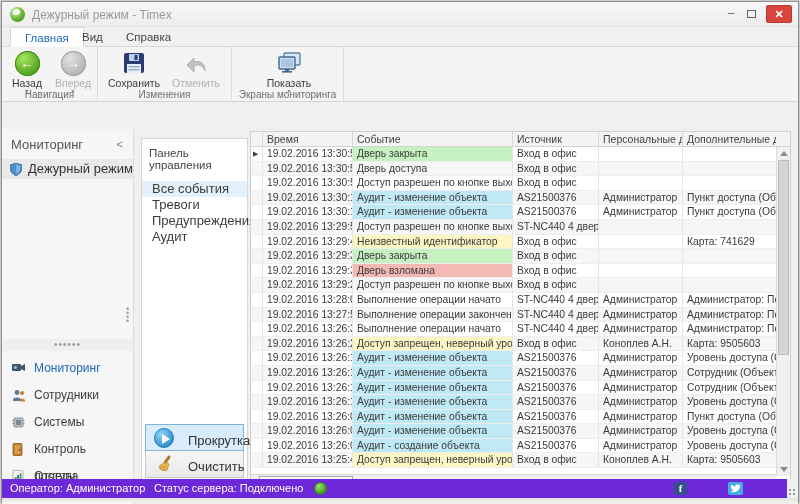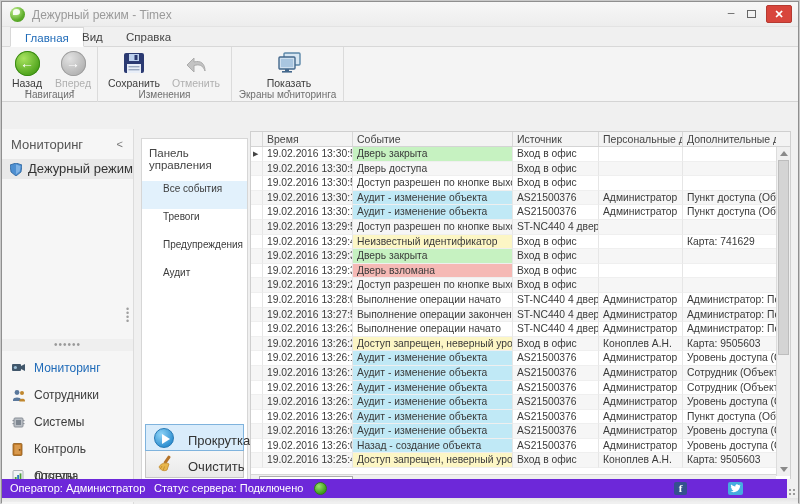--- a/index.html
+++ b/index.html
@@ -52,21 +52,21 @@
   .h-dots { position:absolute; left:0; top:210px; width:100%; text-align:center; color:#9a9a9a; font-size:10px; letter-spacing:1px; height:12px; background:#efefef; }
   .nav-list { position:absolute; left:0; top:226px; width:100%; }
   .nav-item { position:relative; height:27px; padding-left:32px; font-size:12px; color:#3c3c3c; line-height:27px; }
   .nav-item.active { color:#1e6ab8; }
   .nav-item svg { position:absolute; left:10px; top:7px; }
   .sb-chevron { position:absolute; right:8px; bottom:4px; color:#777; font-size:10px; }
 
   
   .cpanel { position:absolute; left:139px; top:9px; width:107px; height:344px; background:#fff; border:1px solid #d6d6d6; }
   .cp-title { padding:8px 0 10px 7px; font-size:11.5px; color:#444; }
-  .cp-item { height:28px; padding-left:21px; font-size:10px; color:#3c3c3c; line-height:15px; }
+  .cp-item { height:16px; padding-left:10px; font-size:13px; color:#3c3c3c; line-height:15px; }
   .cp-item.selected { background:#e2f1fc; }
   .cp-buttons { position:absolute; left:3px; bottom:3px; width:99px; }
   .cp-btn { position:relative; height:27px; border:1px solid #c6c6c6; background:linear-gradient(#f6f6f6,#e9e9e9); font-size:13px; color:#333; }
   .cp-btn.active { background:#d9ecfb; border:1px solid #7fb3dd; }
   .cp-btn .cb-label{ position:absolute; left:42px; top:8px; }
   .play-circ { position:absolute; left:8px; top:3px; width:20px; height:20px; border-radius:50%; background:radial-gradient(circle at 35% 30%, #8fd4f7, #2e8fd0 75%); border:1px solid #2679b5; }
   .play-circ::after{ content:""; position:absolute; left:7px; top:5px; border-left:8px solid #fff; border-top:5px solid transparent; border-bottom:5px solid transparent; }
   .broom { position:absolute; left:10px; top:4px; }
 
   
@@ -436,21 +436,21 @@
             <div class="tc c-marker"></div>
             <div class="tc c-time">19.02.2016 13:26:07</div>
             <div class="tc c-event ev-blue">Аудит - изменение объекта</div>
             <div class="tc c-source">AS21500376</div>
             <div class="tc c-personal">Администратор</div>
             <div class="tc c-extra">Уровень доступа (Объ...</div>
           </div>
           <div class="trow">
             <div class="tc c-marker"></div>
             <div class="tc c-time">19.02.2016 13:26:07</div>
-            <div class="tc c-event ev-blue">Назад - создание объекта</div>
+            <div class="tc c-event ev-blue">Аудит - создание объекта</div>
             <div class="tc c-source">AS21500376</div>
             <div class="tc c-personal">Администратор</div>
             <div class="tc c-extra">Уровень доступа (Объ...</div>
           </div>
           <div class="trow alt">
             <div class="tc c-marker"></div>
             <div class="tc c-time">19.02.2016 13:25:47</div>
             <div class="tc c-event ev-yellow">Доступ запрещен, неверный уровень дост...</div>
             <div class="tc c-source">Вход в офис</div>
             <div class="tc c-personal">Коноплев А.Н.</div>

